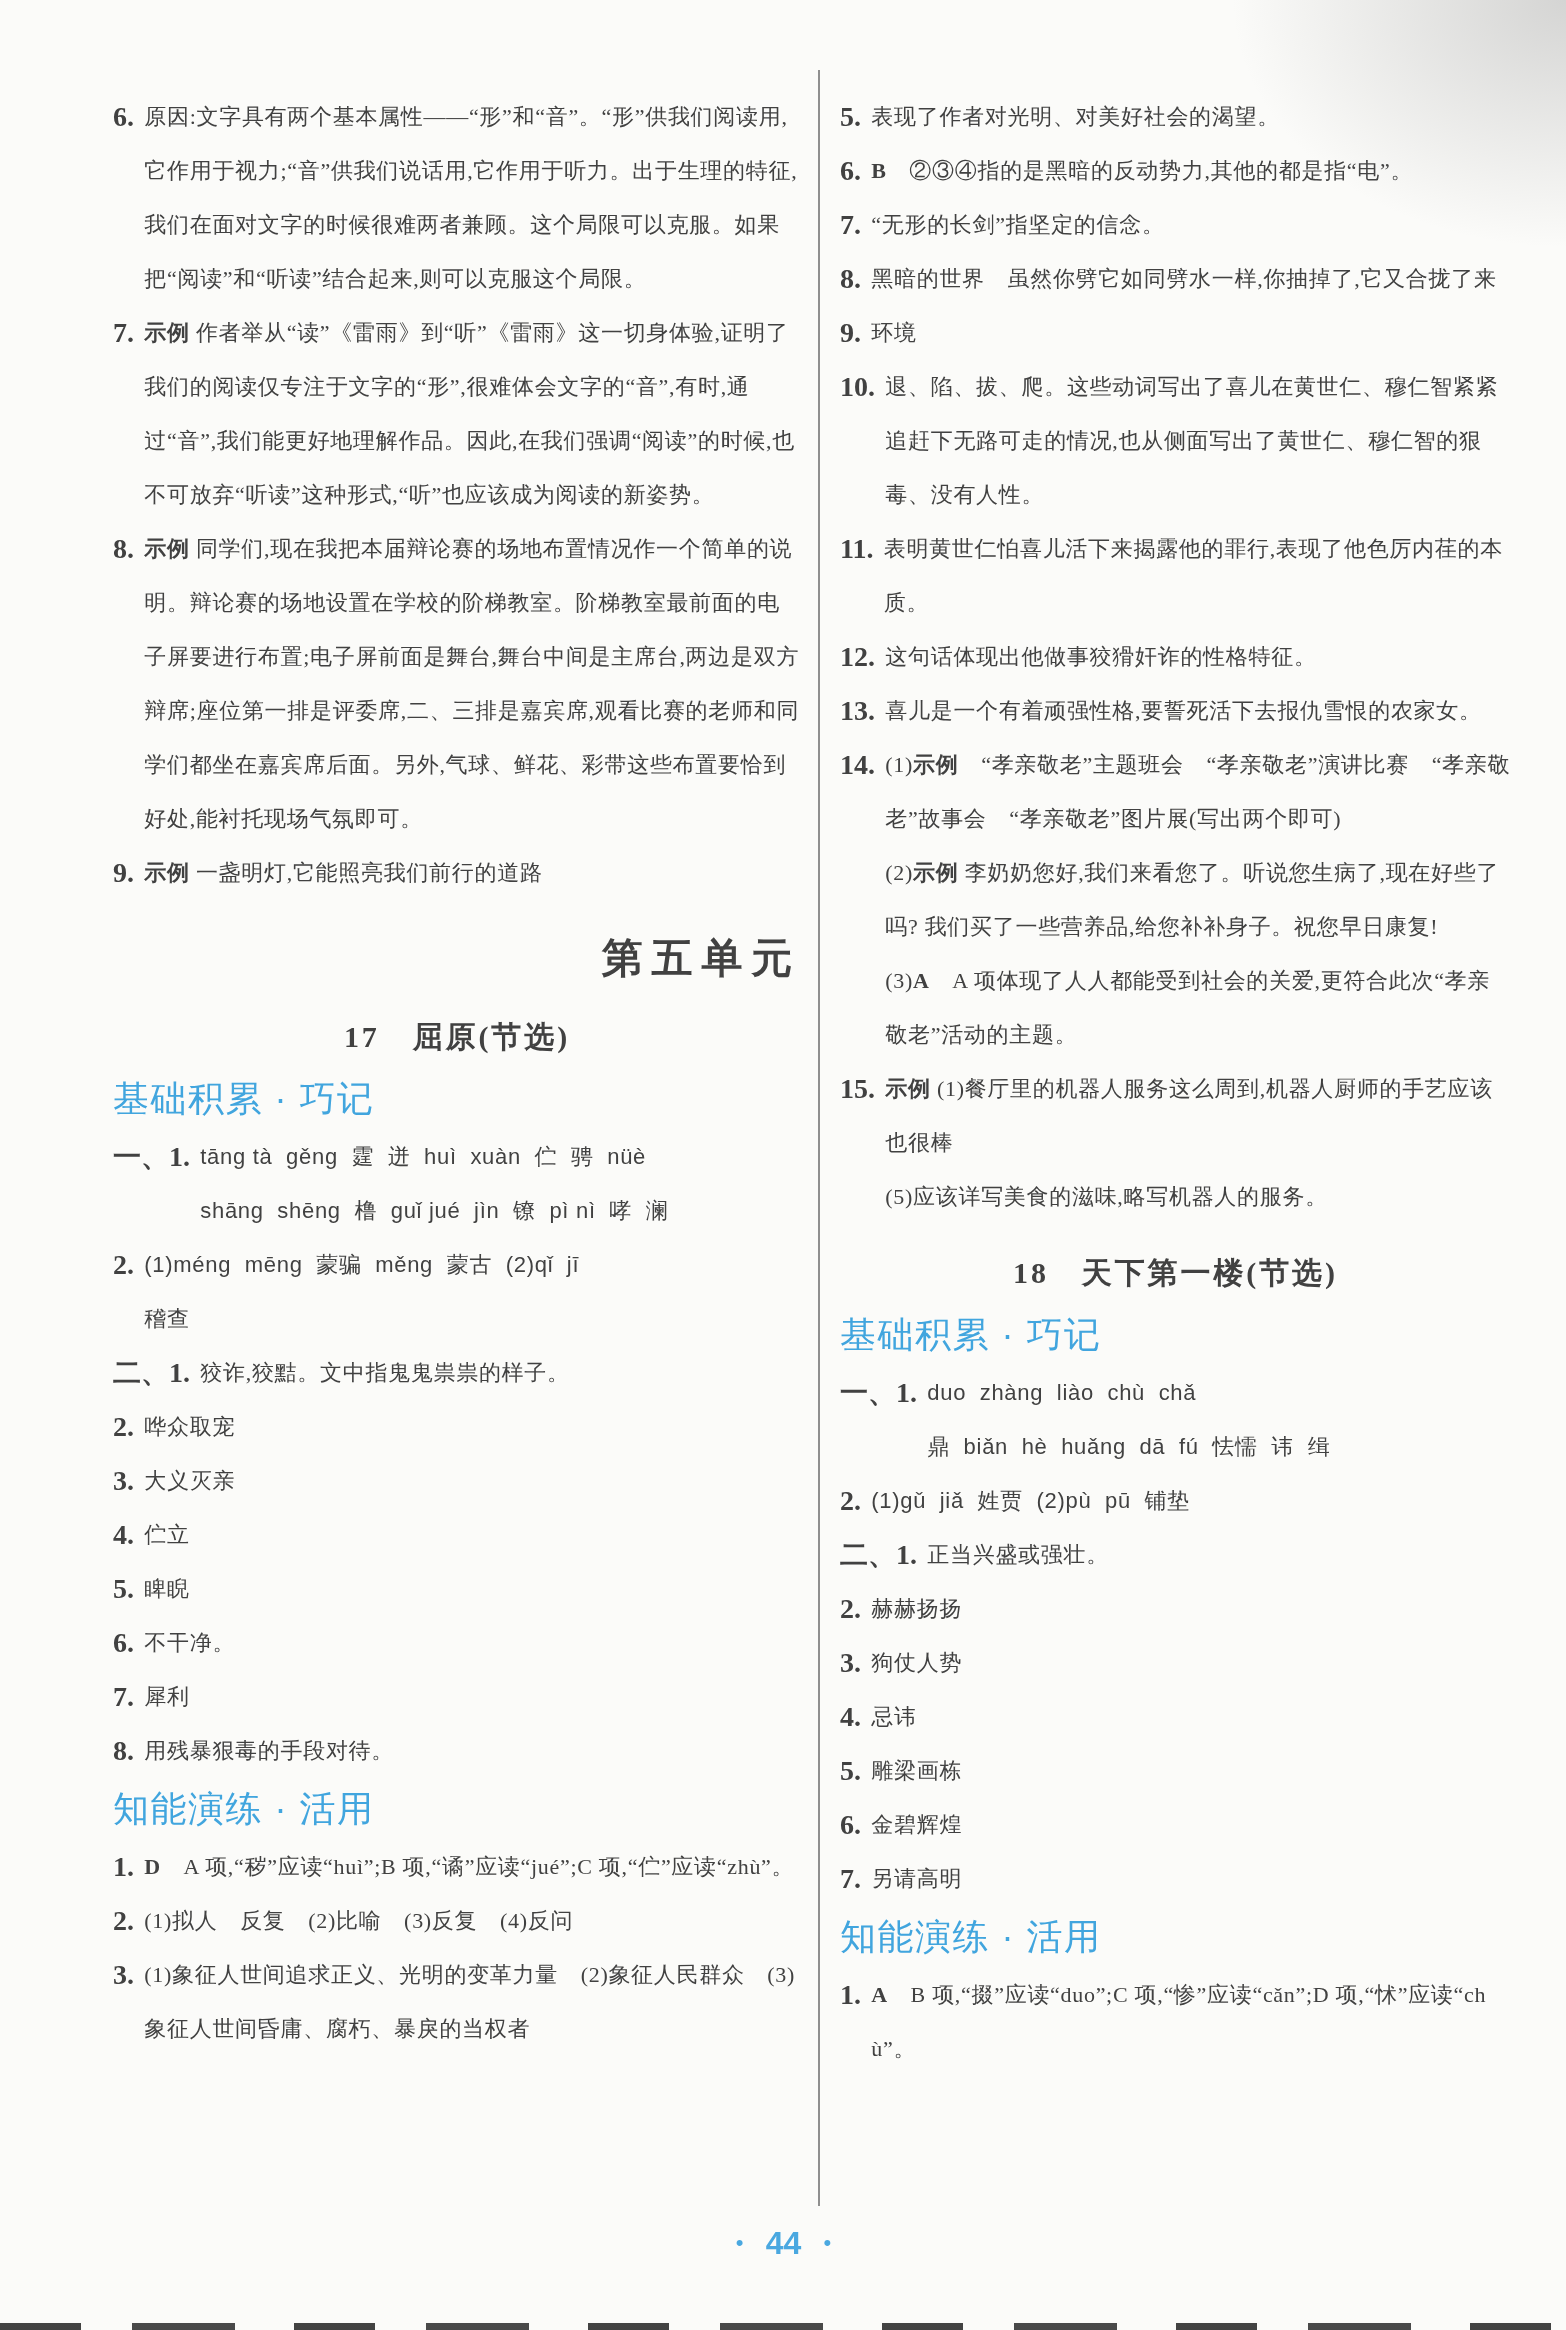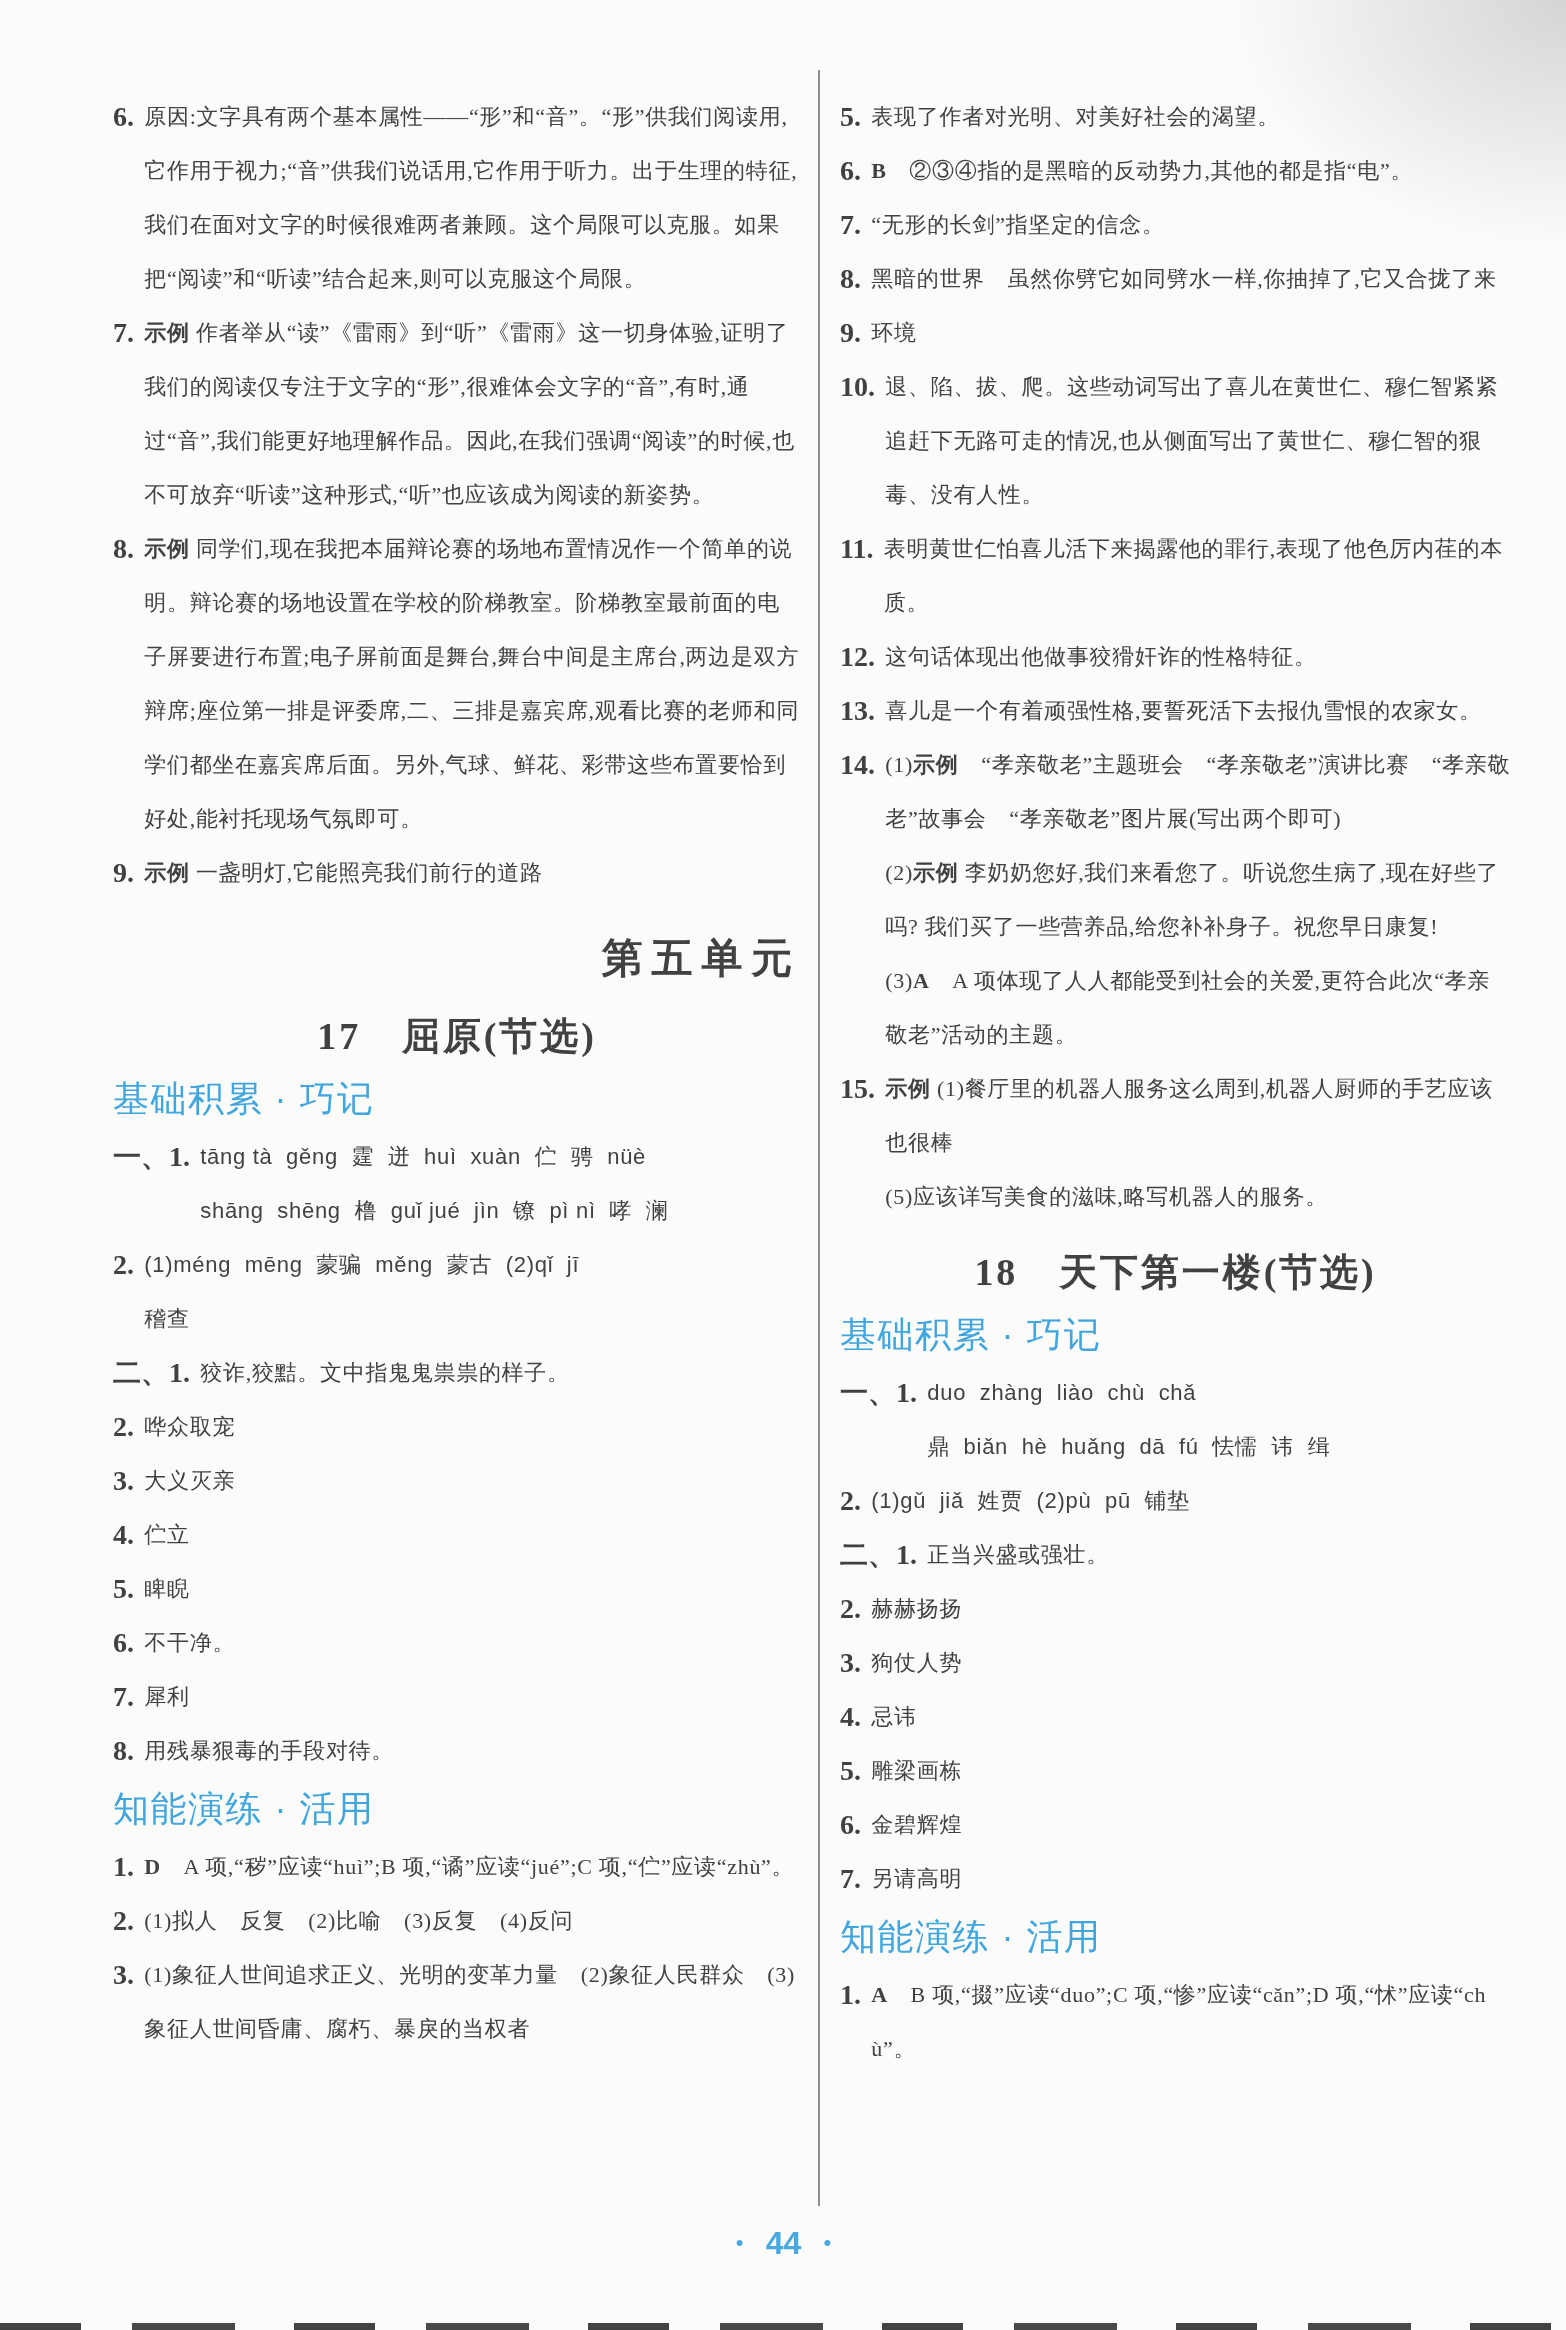--- a/index.html
+++ b/index.html
@@ -26,21 +26,21 @@
     white-space:pre-wrap; word-break:break-all;
   }
   .bold { font-weight:bold; }
   .hei  { font-weight:bold; font-family:"Liberation Sans","DejaVu Sans",sans-serif; }
   .sans { font-family:"Liberation Sans","DejaVu Sans",sans-serif; }
   .unit_title {
     font-size:41px; font-weight:bold; text-align:right;
     letter-spacing:8.8px; line-height:59px; margin:29px 0 19px;
   }
   .lesson_title {
-    font-size:38px; font-weight:bold; text-align:center;
+    font-size:30px; font-weight:bold; text-align:center;
     letter-spacing:2.9px; line-height:53px; margin:22px 0 13.2px;
   }
   .section_header {
     color:#41a5de; font-weight:normal; font-size:36px;
     font-family:"Liberation Sans","DejaVu Sans",sans-serif;
     line-height:46px; margin:8.8px 0 7.4px; letter-spacing:1.5px;
   }
   .page-number {
     position:absolute; left:0; top:2225px; width:1567px; text-align:center;
     color:#4aa8e0; font-family:"Liberation Sans","DejaVu Sans",sans-serif;

